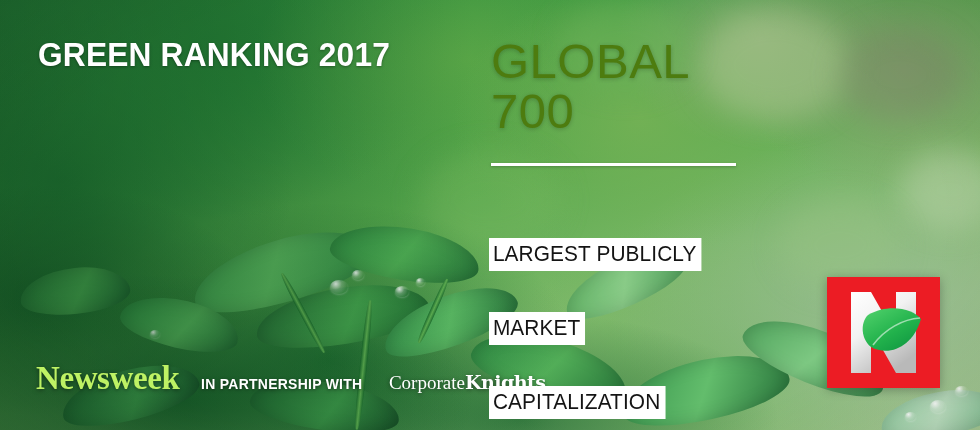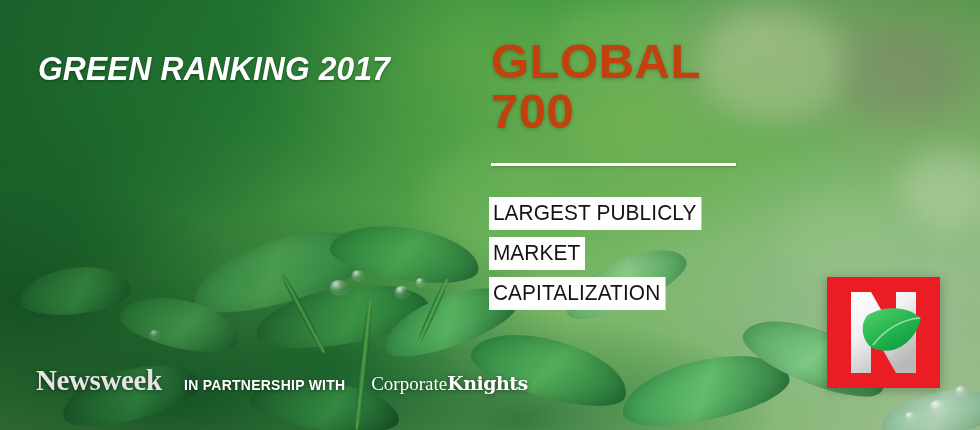--- a/index.html
+++ b/index.html
@@ -77,23 +77,22 @@
     border-radius: 50%;
     background:
       radial-gradient(circle at 32% 28%, rgba(255,255,255,0.9) 0%, rgba(255,255,255,0.25) 38%, rgba(255,255,255,0.04) 70%);
     box-shadow: 0 1px 2px rgba(255,255,255,0.25);
   }
 
   
   .left-col {
     position: absolute;
     left: 38px;
-    top: 52px;
+    top: 38px;
     width: 420px;
-    font-style: italic;
   }
 
   .headline {
     font-size: 33px;
     font-weight: 700;
     letter-spacing: 0.2px;
     color: #ffffff;
     line-height: 1.0;
     margin: 0 0 14px 0;
     text-shadow: 0 1px 3px rgba(0,0,0,0.35);
@@ -125,22 +124,22 @@
     left: 36px;
     bottom: 35px;
     display: flex;
     align-items: baseline;
     gap: 0;
     text-shadow: 0 1px 4px rgba(0,0,0,0.5);
   }
   .newsweek-mark {
     font-family: "Liberation Serif", serif;
     font-weight: 700;
-    font-size: 29px;
-    color: #e5e5e5;
+    font-size: 33px;
+    color: #bef264;
     letter-spacing: -0.4px;
     line-height: 1;
   }
   .partner-with {
     font-size: 15px;
     font-weight: 700;
     color: #ffffff;
     letter-spacing: 0.3px;
     margin-left: 16px;
     transform: scaleX(0.93);
@@ -167,22 +166,22 @@
   .right-col {
     position: absolute;
     left: 491px;
     top: 36px;
     width: 300px;
   }
 
   .global-title {
     margin: 0;
     font-size: 49px;
-    font-weight: 700;
-    color: #c2410c;
+    font-weight: 400;
+    color: #4d7c0f;
     line-height: 50px;
     letter-spacing: 0.5px;
     text-shadow: 0 1px 4px rgba(0,0,0,0.22);
   }
   .global-title .gt-line { display: block; }
 
   .divider {
     position: absolute;
     left: 491px;
     top: 163px;
@@ -191,21 +190,21 @@
     background: #ffffff;
     box-shadow: 0 1px 3px rgba(0,0,0,0.22);
   }
 
   .highlight-block {
     position: absolute;
     left: 489px;
     top: 197px;
     width: 290px;
   }
-  .hl-row { display: block; line-height: 0; margin-bottom: 7px; }
+  .hl-row { display: block; line-height: 0; margin-bottom: 7px; margin-top: 41px; }
   .hl-row:last-child { margin-bottom: 0; }
   .hl-text {
     display: inline-block;
     background: #ffffff;
     color: #141414;
     font-size: 21.5px;
     font-weight: 400;
     line-height: 33px;
     padding: 0 5px 0 4px;
     letter-spacing: 0.1px;

